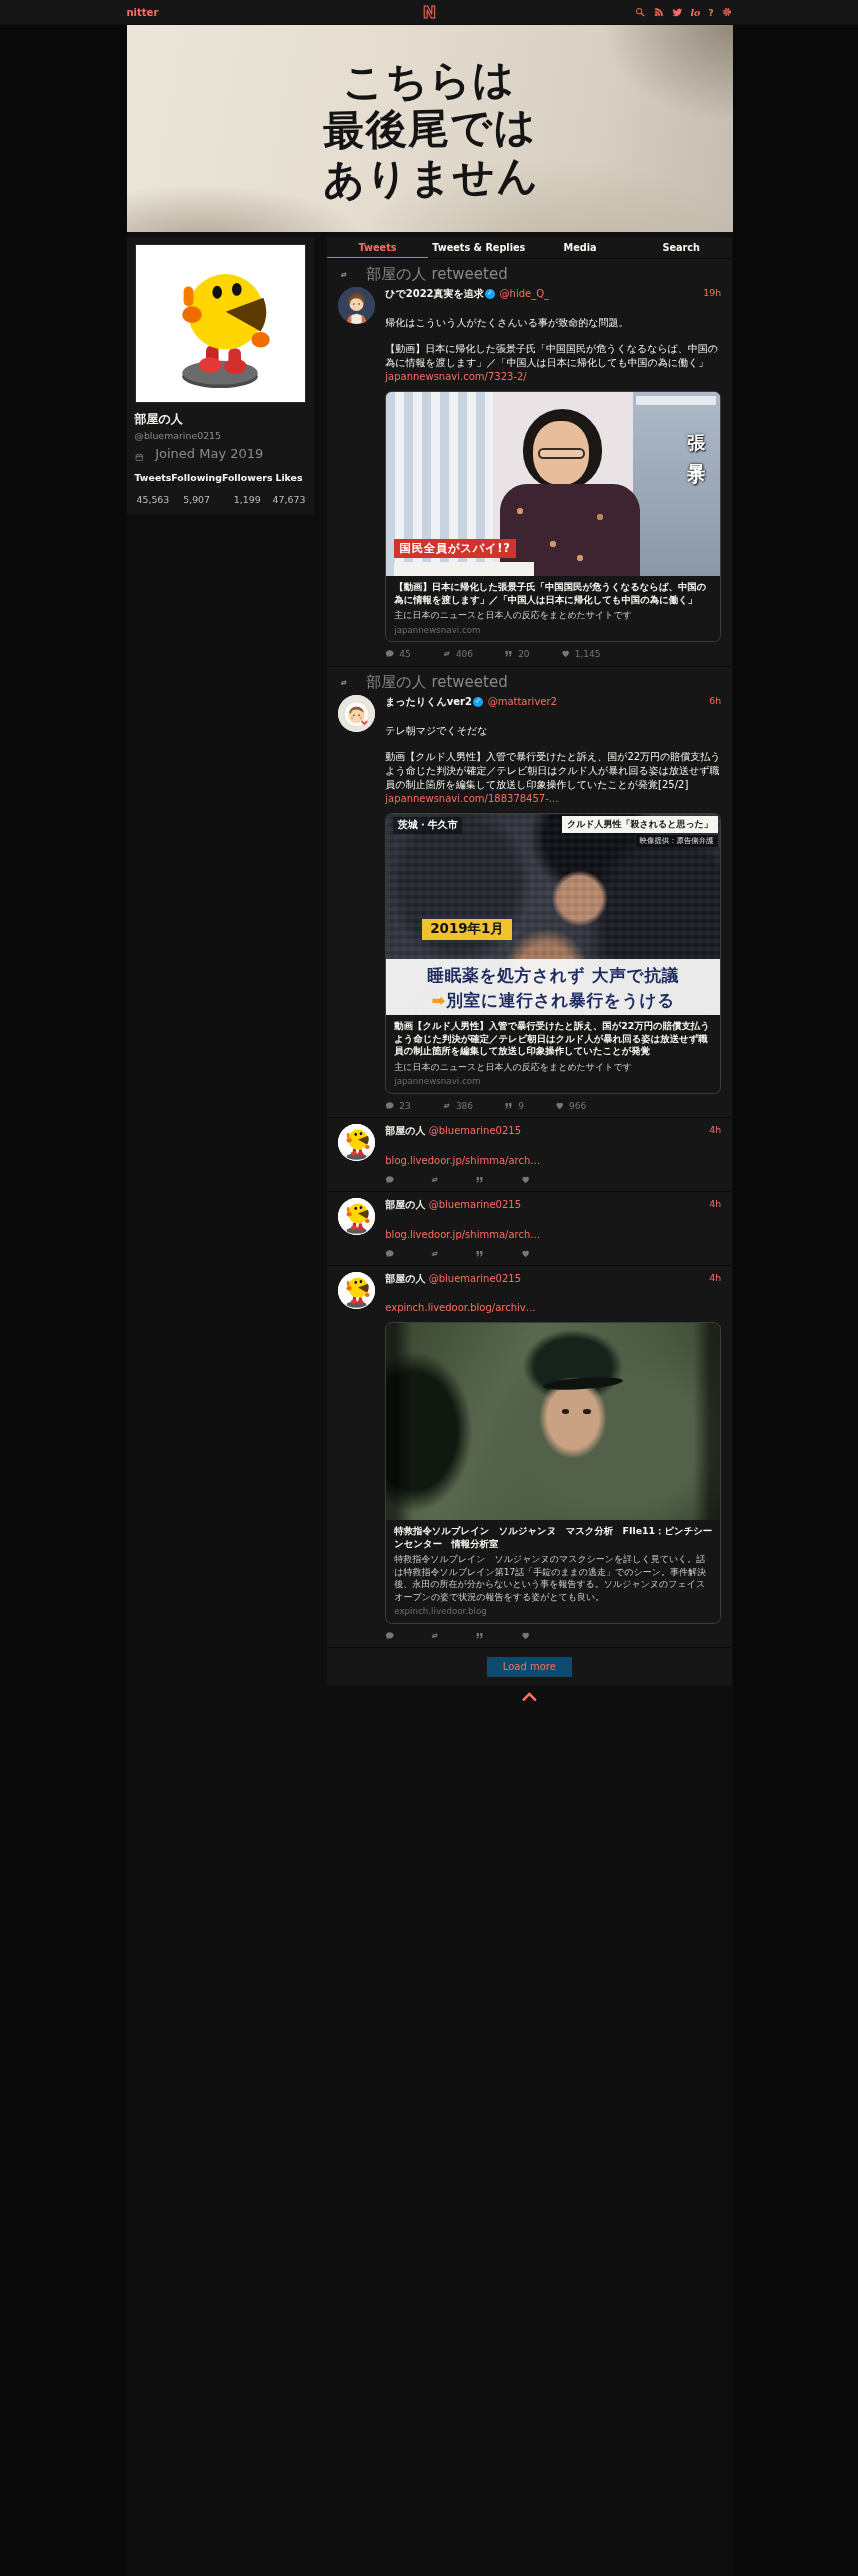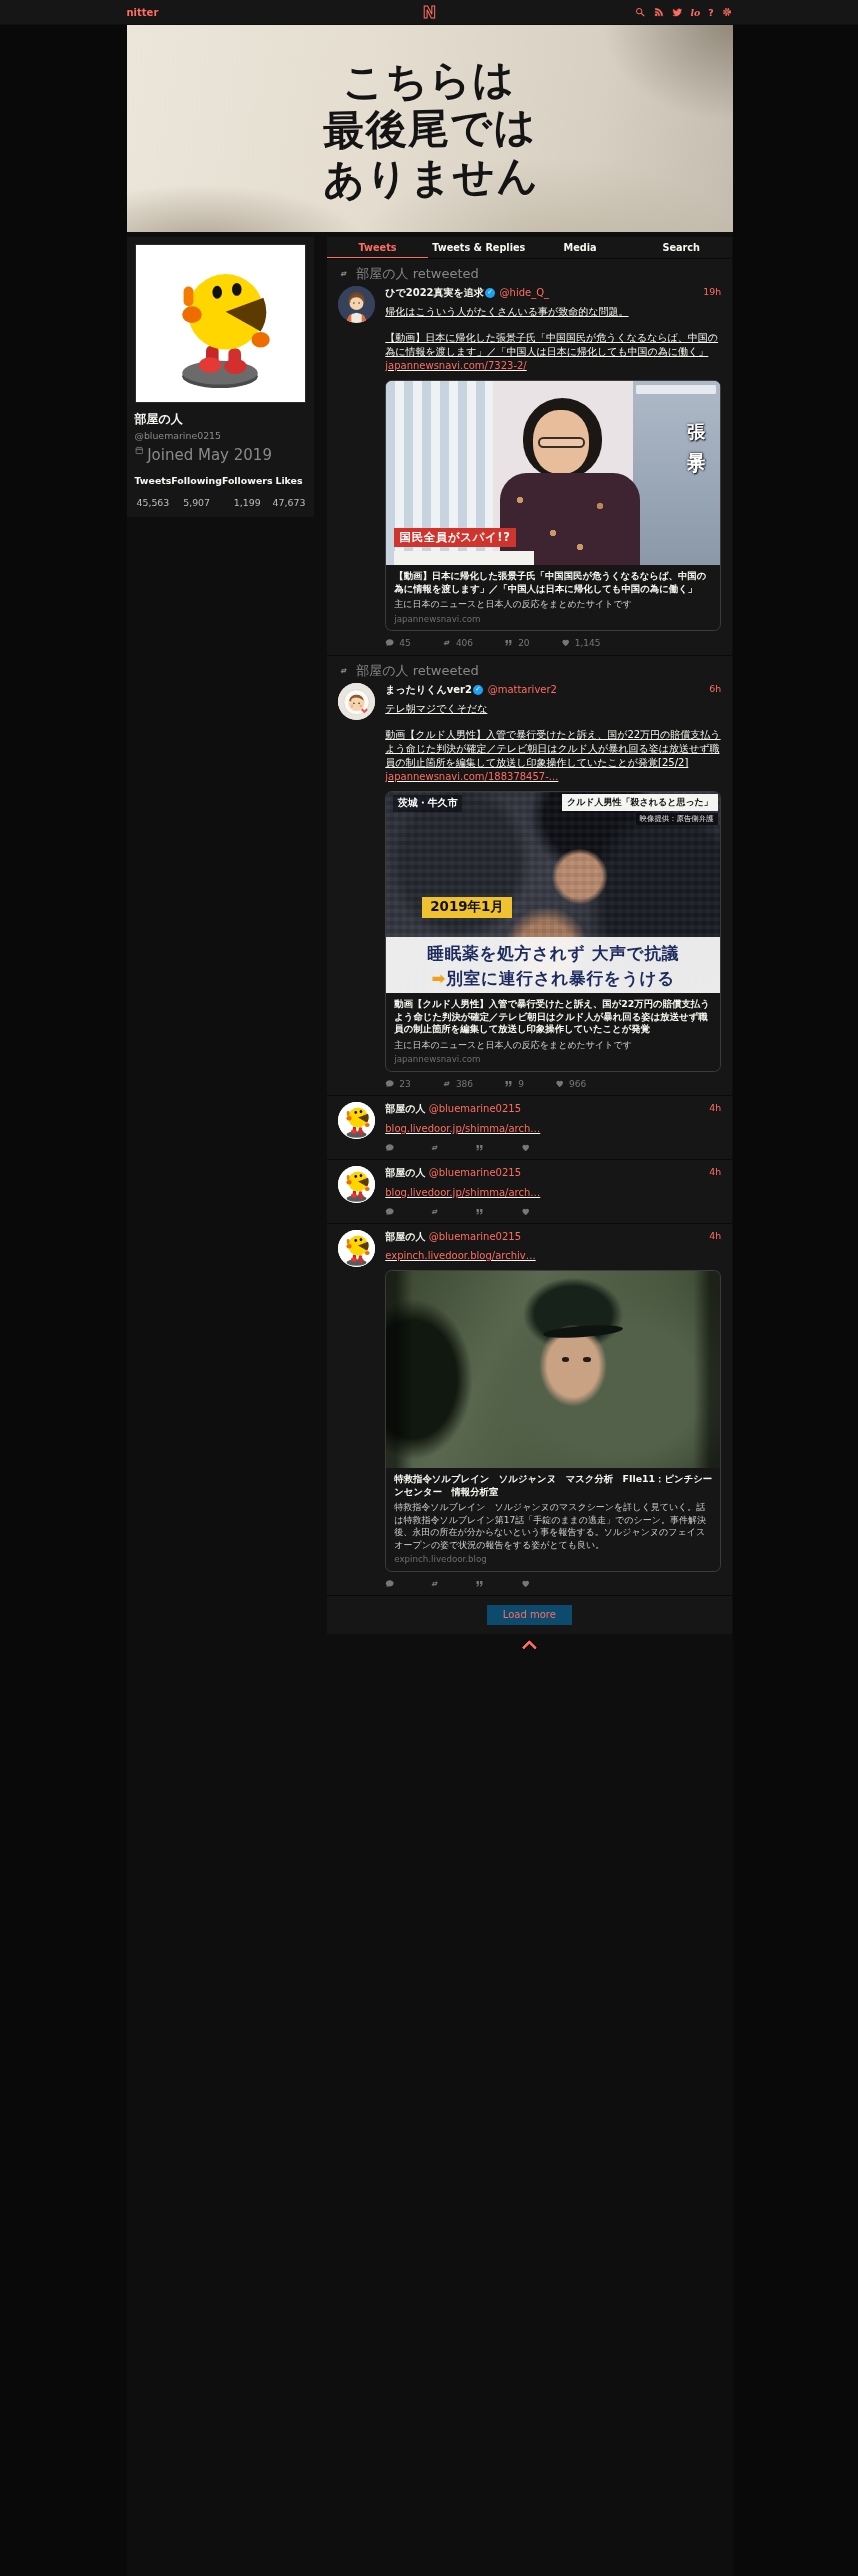--- a/index.html
+++ b/index.html
@@ -30,46 +30,46 @@
   .banner-text { position:absolute; left:50%; top:50%; transform:translate(-50%,-50%) rotate(-1.2deg); text-align:center; color:#141414; font-weight:900; font-size:41px; line-height:1.18; letter-spacing:1.3px; text-shadow:0 0.7px 0 rgba(255,255,255,.25); white-space:nowrap; }
 
   .main { display:flex; gap:13.4px; padding-top:5.3px; }
 
   
   .pcard { width:187px; background:#161616; padding:6.7px 8px 9.4px; align-self:flex-start; }
   .avatar-big { width:171px; height:159px; background:#fff; border:0.7px solid #2a2a2a; display:flex; align-items:center; justify-content:center; overflow:hidden; cursor:pointer; }
   .avatar-big svg { width:140px; height:140px; }
   .p-name { margin-top:8px; font-size:12px; font-weight:bold; color:#f8f8f2; }
   .p-user { margin-top:2px; font-size:9.4px; color:#8a8a8a; }
-  .p-joined { margin-top:5.3px; font-size:15px; color:#8a8a8a; display:flex; align-items:flex-start; gap:4px; }
+  .p-joined { margin-top:5.3px; font-size:13px; color:#8a8a8a; display:flex; align-items:flex-end; gap:12px; }
   .p-joined svg { width:8.7px; height:8.7px; stroke:#8a8a8a; fill:none; }
   .p-stats { margin-top:10.7px; display:flex; }
   .p-stat { flex:1; text-align:center; }
   .p-stat .lab { font-weight:bold; font-size:9.4px; color:#f8f8f2; }
   .p-stat .val { margin-top:11px; font-size:9.4px; color:#bdbdbd; }
 
   
   .timeline { width:405px; }
   .tabs { display:flex; background:#161616; border-bottom:0.7px solid #0a0a0a; }
   .tab { flex:1; text-align:center; padding:4.7px 0 4px; font-size:9.7px; font-weight:bold; color:#f8f8f2; cursor:pointer; border-bottom:1.3px solid transparent; }
   .tab.active { color:#ff6c60; border-bottom-color:#ff6c60; }
 
   .tweet { background:#161616; padding:6px 10.7px 6.7px; border-bottom:0.7px solid #0a0a0a; position:relative; }
-  .rt-head { color:#888; font-size:13px; display:flex; align-items:center; gap:8px; margin-bottom:2.7px; padding-left:1.3px;text-align:right; }
+  .rt-head { color:#888; font-size:15px; display:flex; align-items:center; gap:18px; margin-bottom:2.7px; padding-left:1.3px;text-align:right; }
   .rt-head svg { width:9.4px; height:9.4px; fill:#888; }
   .t-row { display:flex; }
   .t-av { width:37px; height:37px; border-radius:50%; overflow:hidden; flex:0 0 37px; margin-right:10.7px; cursor:pointer; background:#fff; }
   .t-av svg { width:37px; height:37px; }
   .t-main { flex:1; min-width:0; }
   .t-head { position:relative; padding-right:29px; font-size:10px; line-height:1.35; }
   .t-name { font-weight:bold; color:#f8f8f2; cursor:pointer;margin-top:32px; }
   .t-user { color:#ff6c60; text-decoration:none; cursor:pointer; }
   .t-time { position:absolute; right:0; top:0; color:#ff6c60; font-size:9.4px; text-decoration:none; cursor:pointer; }
   .vbadge { display:inline-flex; width:10px; height:10px; border-radius:50%; background:#1da1f2; color:#fff; font-size:6.7px; align-items:center; justify-content:center; vertical-align:1.3px; margin:0 1.3px; }
-  .t-text { margin-top:6px; font-size:10px; line-height:1.4; color:#f8f8f2; word-wrap:break-word;text-decoration:underline; }
+  .t-text { margin-top:16px; font-size:10px; line-height:1.4; color:#f8f8f2; word-wrap:break-word; }
   .t-text .para { margin-top:12px; }
   .t-link { color:#ff6c60; text-decoration:none; cursor:pointer; font-size:10px; }
 
   .card { margin-top:6.7px; border:0.7px solid #3c3c3c; border-radius:6.7px; overflow:hidden; cursor:pointer; }
   .card-img { position:relative; width:100%; overflow:hidden; }
   .card-body { padding:5.3px 8px 6.7px; }
   .card-title { font-weight:bold; font-size:9.4px; line-height:1.35; color:#f8f8f2; }
   .card-desc { margin-top:2.7px; font-size:9px; line-height:1.4; color:#cfcfcf; }
   .card-dest { margin-top:2.7px; font-size:8.7px; color:#6e6e6e; }
 

